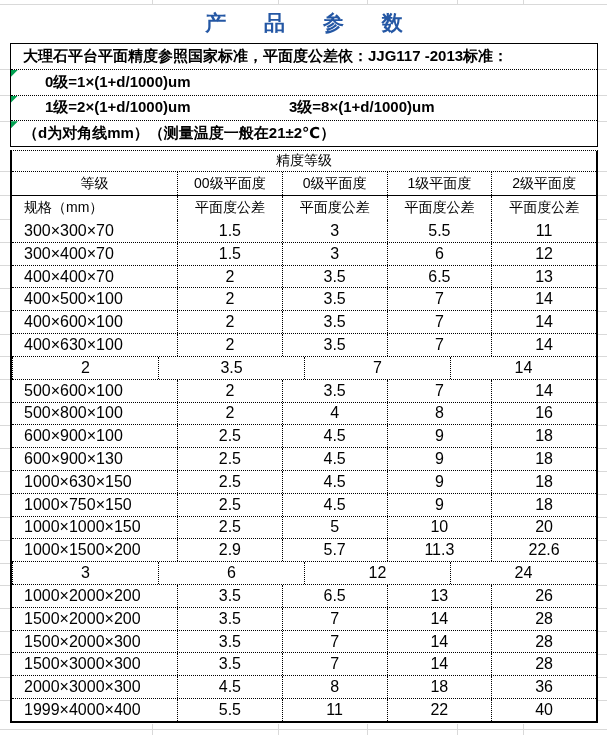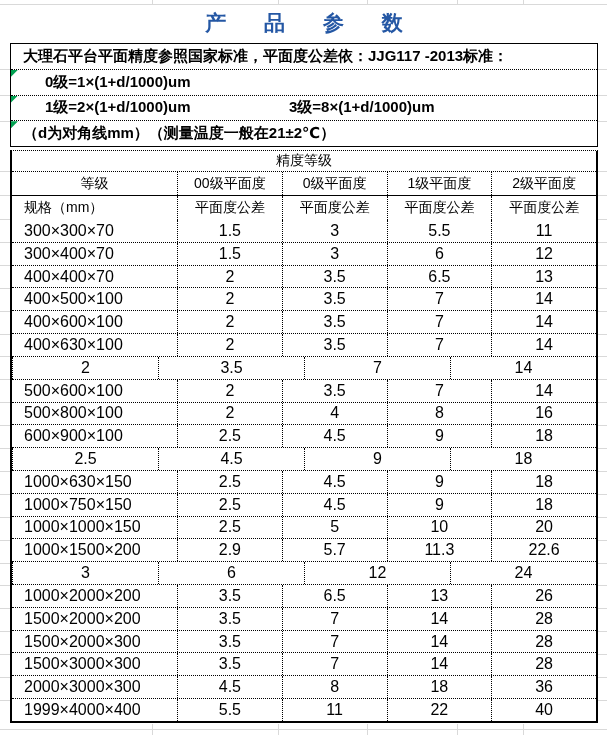--- a/index.html
+++ b/index.html
@@ -146,20 +146,21 @@
         <div class="cell c-val">4</div>
         <div class="cell c-val">8</div>
         <div class="cell c-val">16</div>
       </div><div class="trow">
         <div class="cell c-spec">600×900×100</div>
         <div class="cell c-val">2.5</div>
         <div class="cell c-val">4.5</div>
         <div class="cell c-val">9</div>
         <div class="cell c-val">18</div>
       </div><div class="trow">
+        <div class="cell c-spec">600×900×130</div>
         <div class="cell c-val">2.5</div>
         <div class="cell c-val">4.5</div>
         <div class="cell c-val">9</div>
         <div class="cell c-val">18</div>
       </div><div class="trow">
         <div class="cell c-spec">1000×630×150</div>
         <div class="cell c-val">2.5</div>
         <div class="cell c-val">4.5</div>
         <div class="cell c-val">9</div>
         <div class="cell c-val">18</div>

